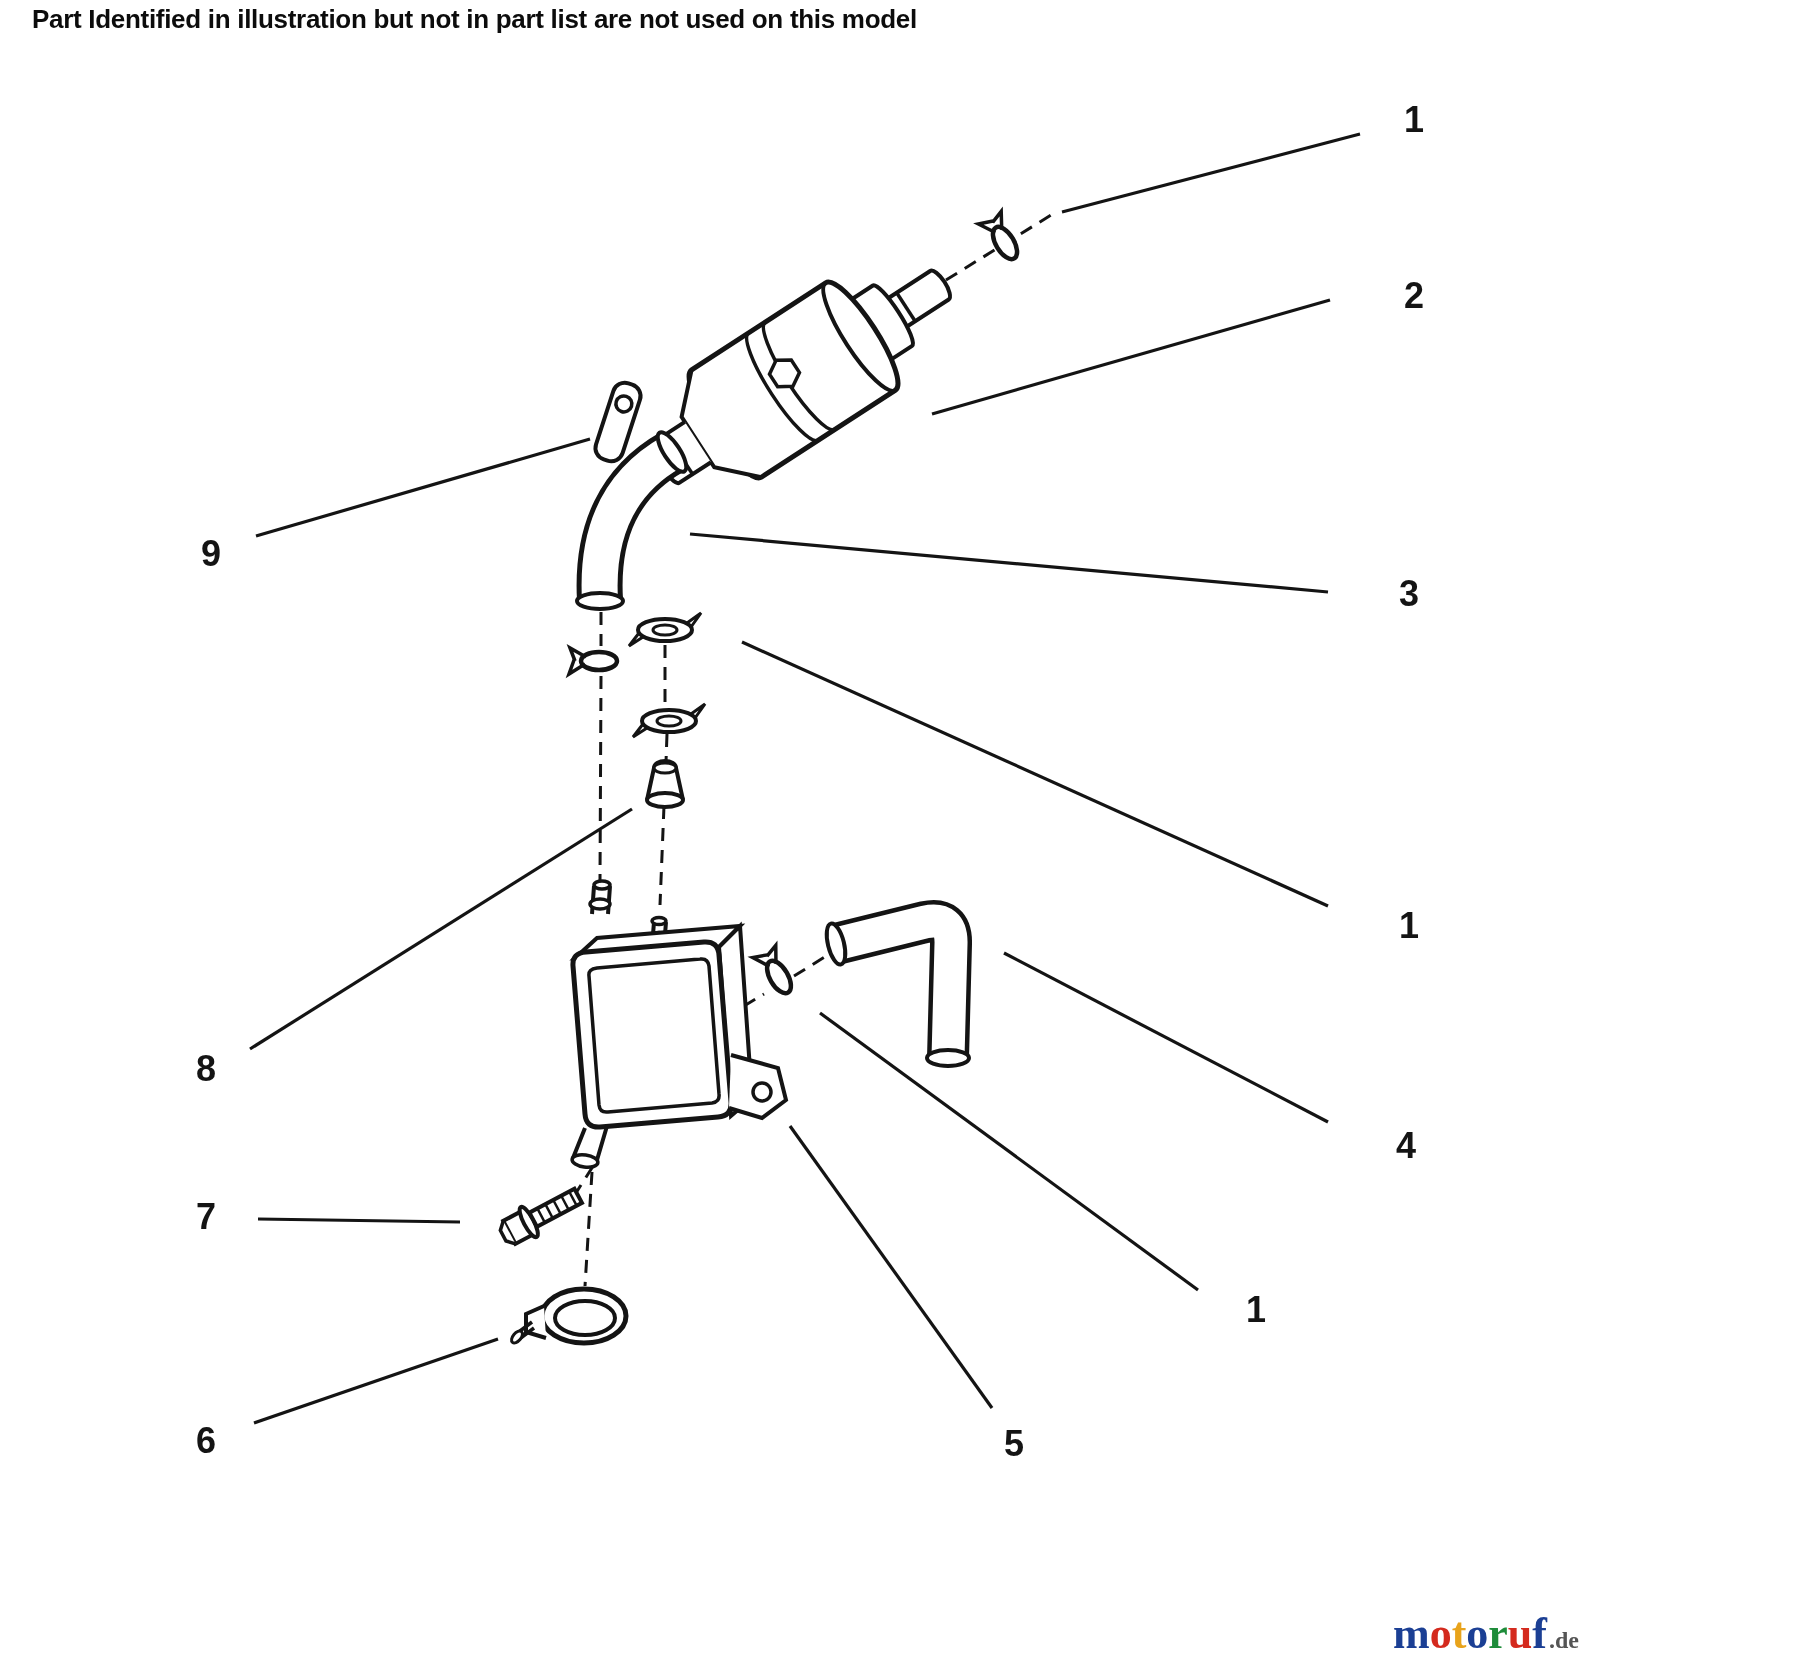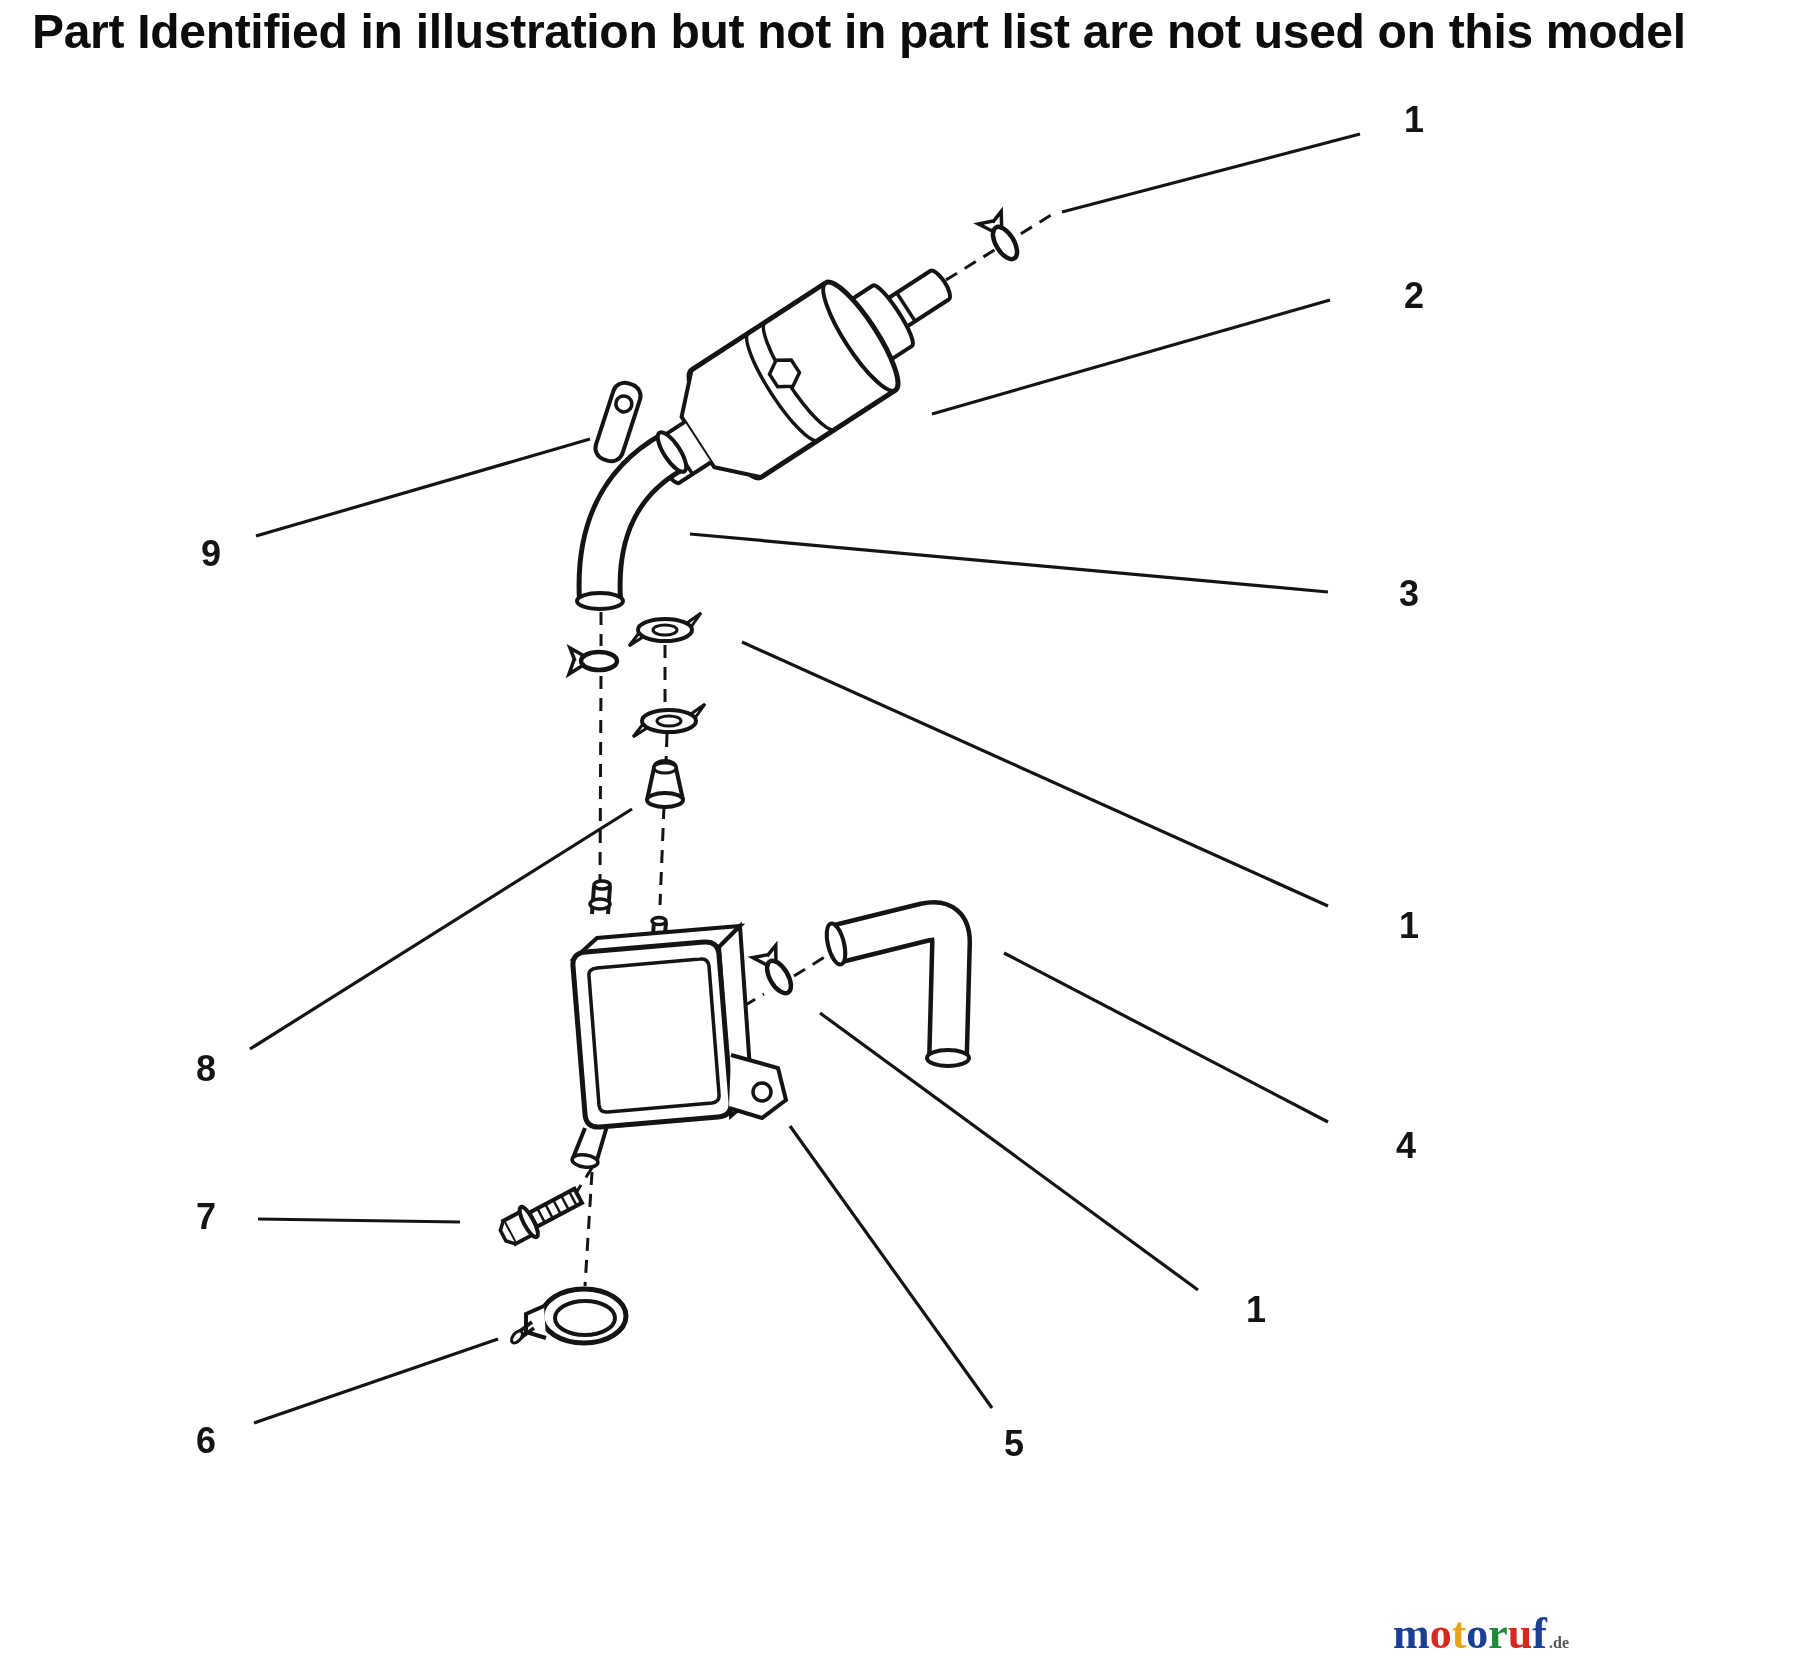--- a/index.html
+++ b/index.html
@@ -7,42 +7,42 @@
     position:relative;
     width:1800px;height:1674px;
     background:#ffffff;
     font-family:"Liberation Sans", sans-serif;
     overflow:hidden;
   }
   .title{
     position:absolute;
     left:32px;top:4px;
     margin:0;
-    font-size:48px;
+    font-size:26px;
     font-weight:bold;
     letter-spacing:-0.3px;
     color:#0c0c0c;
     white-space:nowrap;
   }
   svg.diagram{position:absolute;left:0;top:0;width:1800px;height:1674px;}
   #callout-layer line{stroke:#141414;stroke-width:3.2;}
   #callout-layer text{
     font-family:"Liberation Sans", sans-serif;
     font-size:36px;font-weight:700;fill:#141414;
     text-anchor:middle;
   }
   .watermark{
     position:absolute;
     left:1393px;top:1608px;
     display:flex;align-items:baseline;
     font-family:"Liberation Serif", serif;
     font-weight:bold;
   }
   .watermark .wm-word span{font-size:44px;}
-  .watermark .wm-suffix{font-size:16px;margin-left:2px;}
+  .watermark .wm-suffix{font-size:24px;margin-left:2px;}
 </style>
 </head>
 <body>
 
 <div class="page">
 
   <h1 class="title">Part Identified in illustration but not in part list are not used on this model</h1>
 
   <svg class="diagram" viewBox="0 0 1800 1674">
     <defs>

